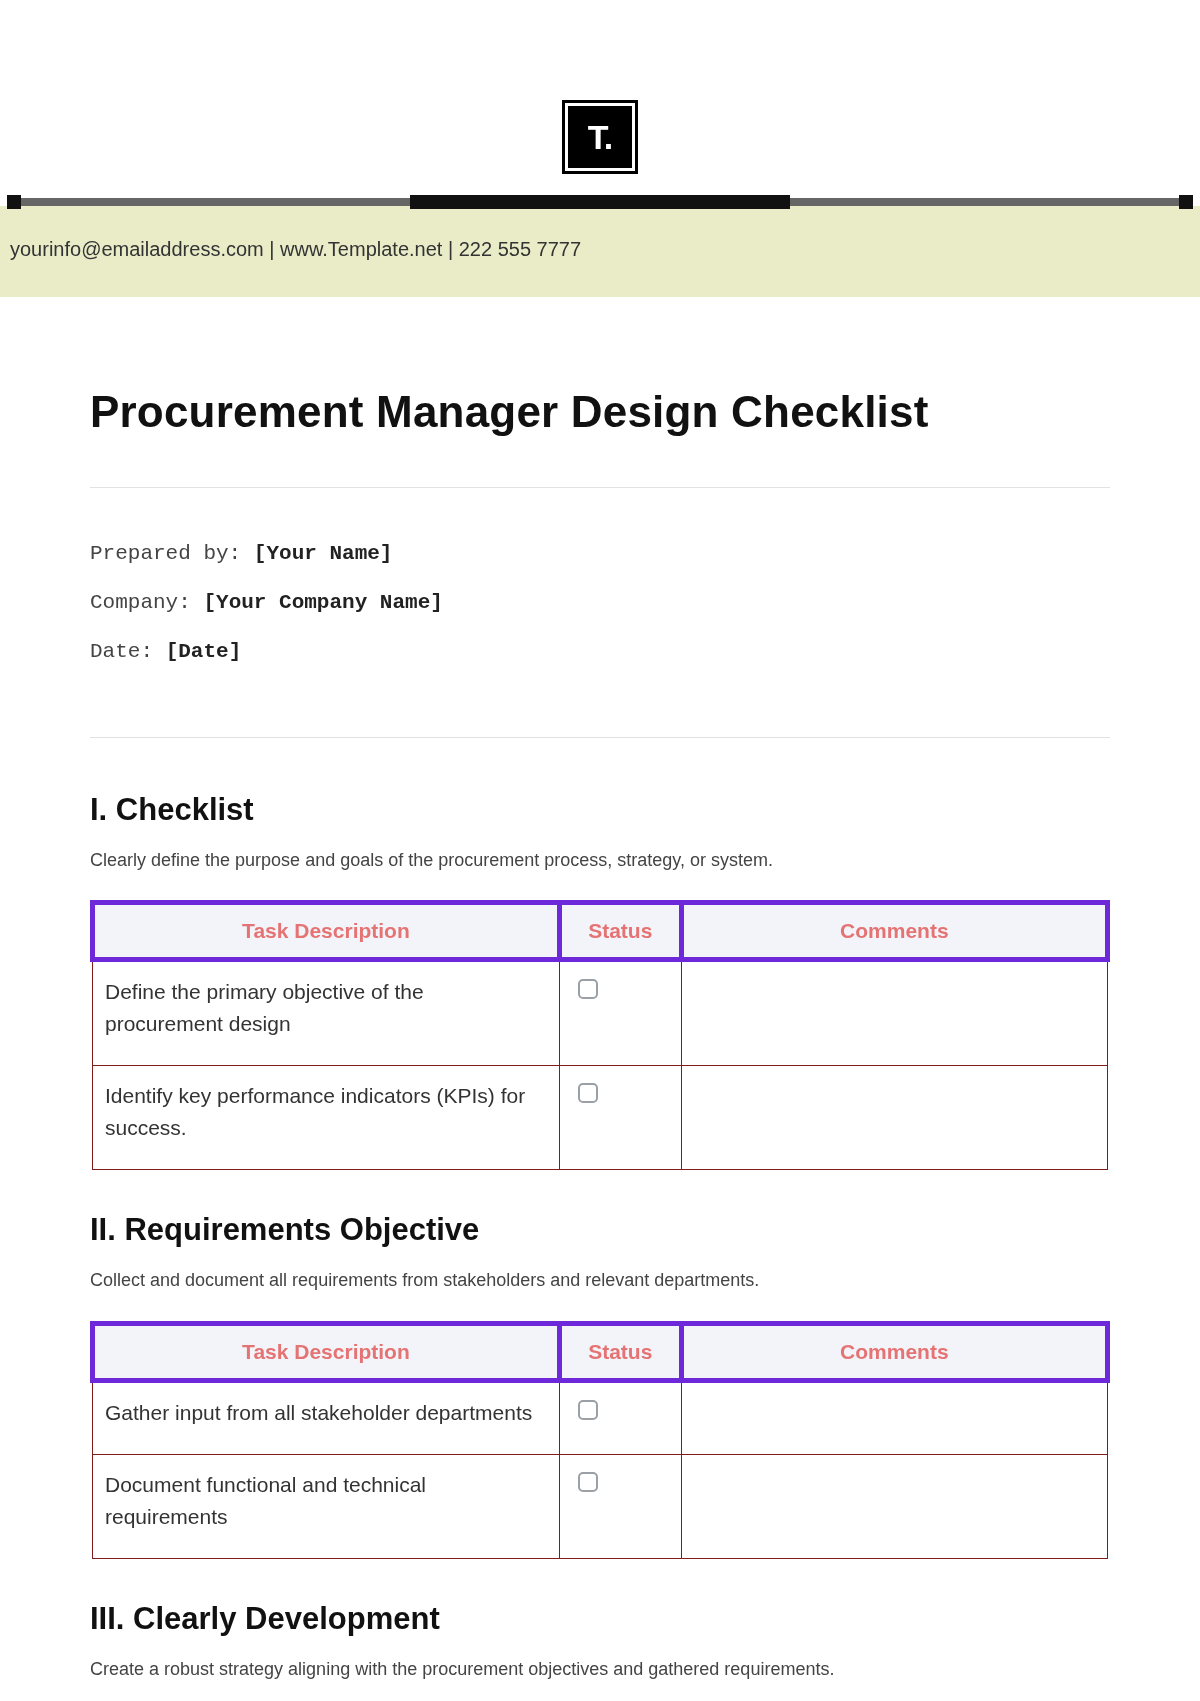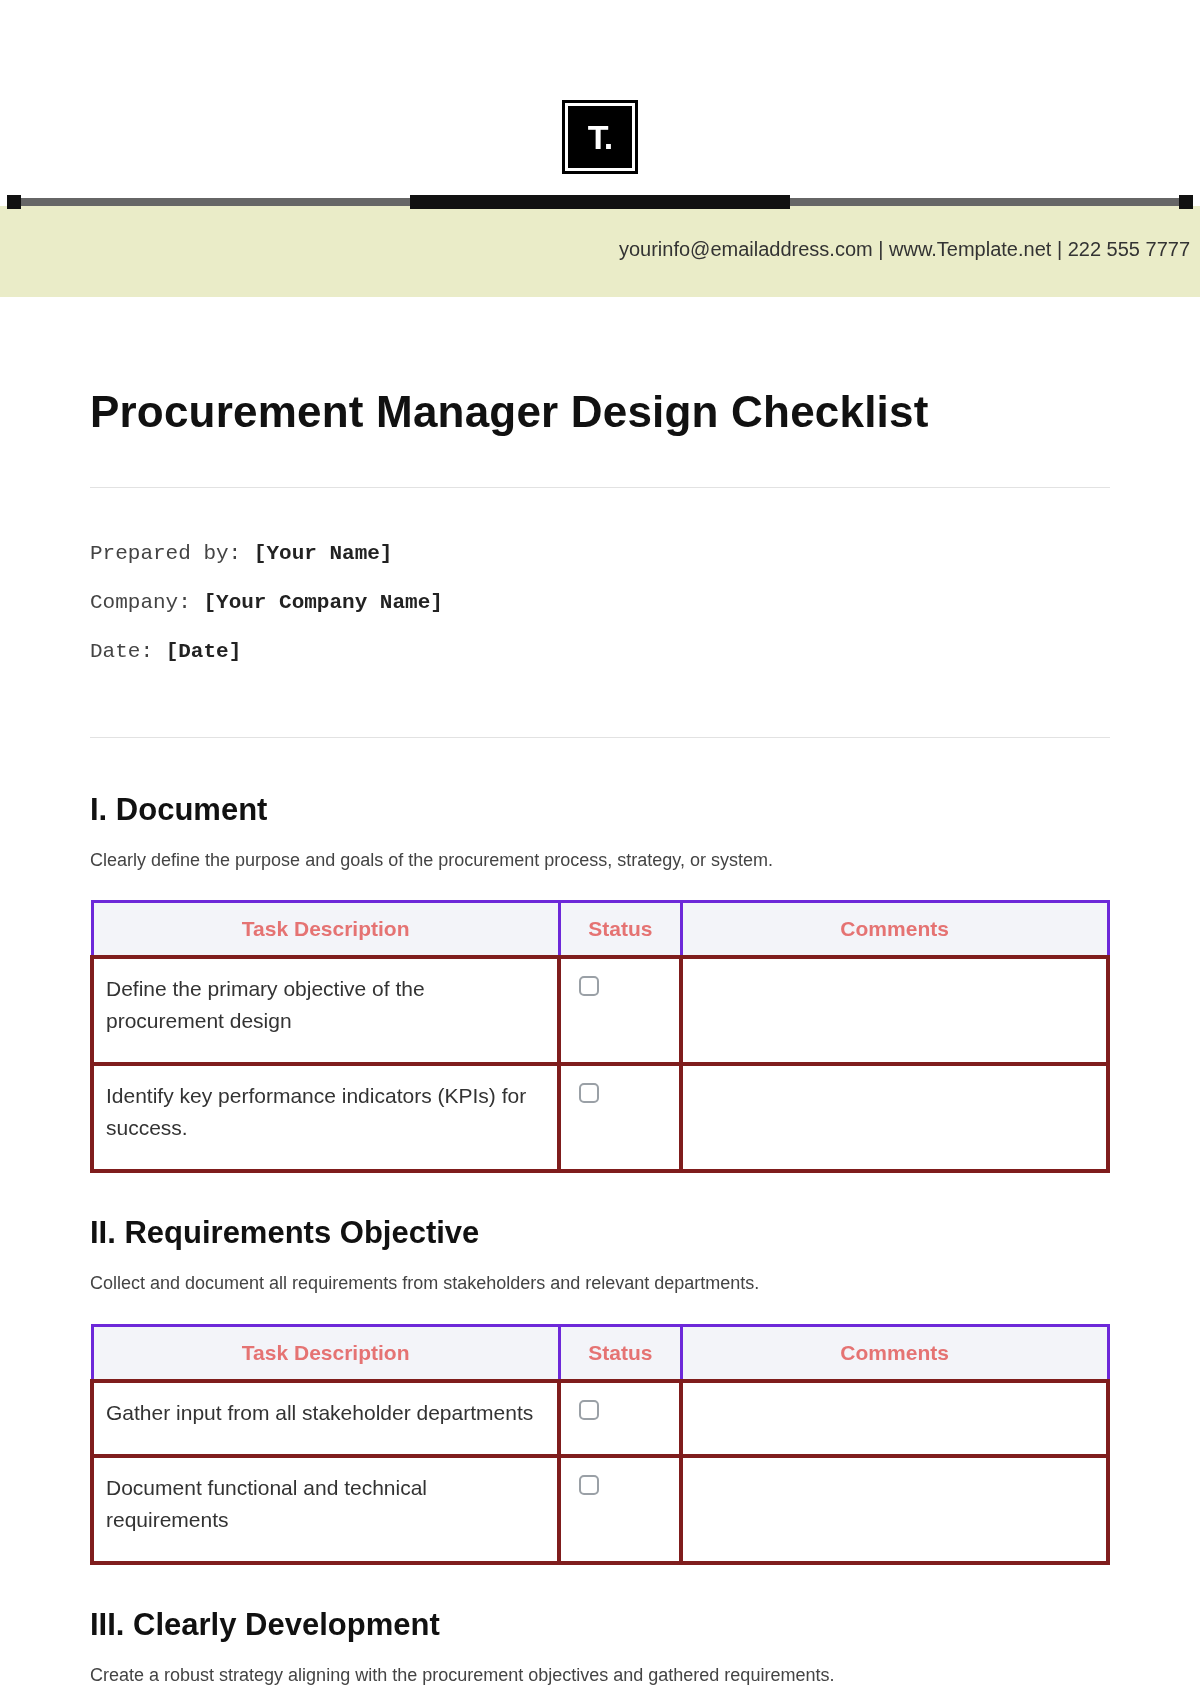--- a/index.html
+++ b/index.html
@@ -57,21 +57,21 @@
     position: absolute;
     left: 50%;
     transform: translateX(-50%);
     top: -3px;
     width: 380px;
     height: 14px;
     background: #111;
   }
   .info-band {
     background: #eaecc8;
-    text-align: right;
+    text-align: left;
     padding: 32px 10px 36px;
     font-size: 20px;
     color: #333;
   }
   .content {
     padding: 0 90px;
   }
   .title {
     font-size: 44px;
     font-weight: 700;
@@ -111,25 +111,25 @@
     border-collapse: collapse;
     font-size: 21px;
     color: #333;
   }
   table.checklist th {
     background: #f3f4f9;
     color: #e57373;
     font-weight: 700;
     text-align: center;
     padding: 14px 10px;
-    border: 3px solid #6d28d9;
+    border: 5px solid #6d28d9;
     font-size: 21px;
   }
   table.checklist td {
-    border: 4px solid #7f1d1d;
+    border: 1px solid #7f1d1d;
     padding: 14px 12px 26px 12px;
     vertical-align: top;
     line-height: 1.5;
   }
   .col-desc { width: 46%; }
   .col-stat { width: 12%; text-align: center;}
   .col-comm { width: 42%; }
   .cbx {
     width: 20px; height: 20px;
     border: 2px solid #9aa0a6;
@@ -173,21 +173,21 @@
     <div class="meta-row">
       <span>Company: </span><strong>[Your Company Name]</strong>
     </div>
     <div class="meta-row">
       <span>Date: </span><strong>[Date]</strong>
     </div>
   </div>
 
   <hr class="soft">
 
-  <h2 class="section-h first">I. Document</h2>
+  <h2 class="section-h first">I. Checklist</h2>
   <p class="section-p">Clearly define the purpose and goals of the procurement process, strategy, or system.</p>
   <table class="checklist">
     <thead>
       <tr>
         <th class="col-desc">Task Description</th>
         <th class="col-stat">Status</th>
         <th class="col-comm">Comments</th>
       </tr>
     </thead>
     <tbody>

